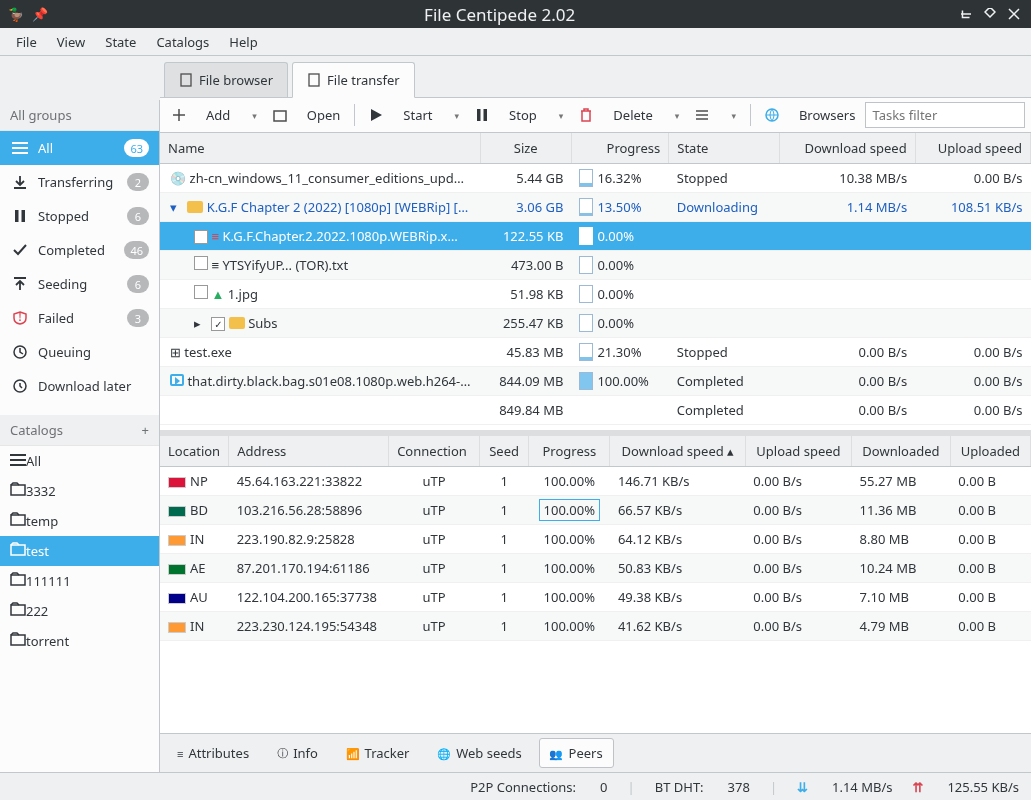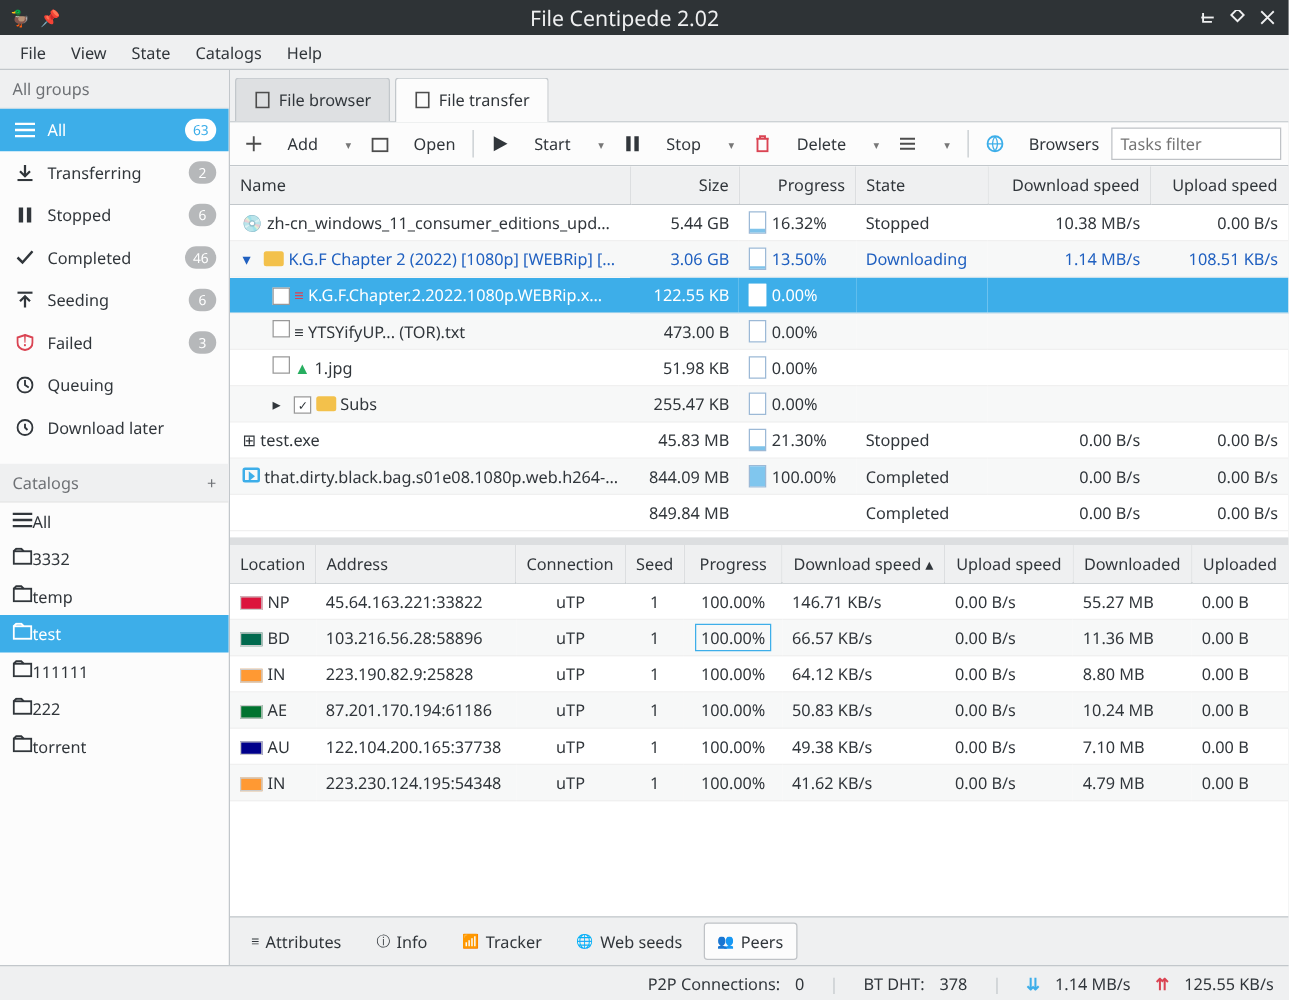--- a/index.html
+++ b/index.html
@@ -4,21 +4,21 @@
 <style>
 * { box-sizing: border-box; margin: 0; padding: 0; font-family: "Segoe UI", "Noto Sans", sans-serif; font-size: 13px; }
 body { width: 1031px; height: 800px; background: #eff0f1; display: flex; flex-direction: column; overflow: hidden; color: #31363b; }
 .titlebar { background: #2e3336; color: #eff0f1; height: 28px; display: flex; align-items: center; padding: 0 8px; }
 .titlebar .title { flex: 1; text-align: center; font-size: 17px; }
 .titlebar .wbtn { width: 18px; height: 18px; margin-left: 6px; display: inline-flex; align-items: center; justify-content: center; cursor: pointer; }
 .titlebar svg { stroke: #eff0f1; }
 .menubar { height: 28px; display: flex; align-items: center; padding: 0 6px; border-bottom: 1px solid #c2c7cb; }
 .menubar span { padding: 4px 10px; cursor: pointer; }
 .main { flex: 1; display: flex; overflow: hidden; }
-.sidebar { width: 184px; border-right: 1px solid #c2c7cb; display: flex; flex-direction: column; overflow-y: auto; background: #fcfcfc; }
+.sidebar { width: 160px; border-right: 1px solid #c2c7cb; display: flex; flex-direction: column; overflow-y: auto; background: #fcfcfc; margin-top: 44px; }
 .section-hdr { padding: 6px 10px; color: #6e7175; font-size: 12px; display: flex; align-items: center; justify-content: space-between; border-bottom: 1px solid #e6e6e6; background: #eff0f1;}
 .nav-item { display: flex; align-items: center; padding: 8px 10px; cursor: pointer; }
 .nav-item.active { background: #3daee9; color: #fff; }
 .nav-item .ic { width: 20px; display: inline-flex; justify-content: center; margin-right: 8px; }
 .nav-item .lbl { flex: 1; }
 .badge { min-width: 22px; height: 18px; border-radius: 9px; background: #b6b8ba; color: #fff; font-size: 11px; display: inline-flex; align-items: center; justify-content: center; padding: 0 6px; }
 .nav-item.active .badge { background: #fff; color: #3daee9; }
 .catalog-item { display: flex; align-items: center; padding: 6px 10px; cursor: pointer; }
 .catalog-item.active { background: #3daee9; color: #fff; }
 .content { flex: 1; display: flex; flex-direction: column; overflow: hidden; }
@@ -48,21 +48,21 @@
 .folder { background: #f3c14b; border-radius: 2px; width:16px; height:12px; display:inline-block; position:relative; top:1px;}
 .vid { border:2px solid #3daee9; width:14px; height:12px; display:inline-block; border-radius:2px; position:relative;}
 .vid::after{content:'';position:absolute;left:3px;top:1px;border-left:5px solid #3daee9;border-top:4px solid transparent;border-bottom:4px solid transparent;}
 .splitter { height: 6px; background: #dcdee0; cursor: row-resize; }
 .peers-grid { height: 230px; overflow: auto; background: #fff; }
 .peers-grid th:nth-child(1){width:60px;margin-left:24px;} .peers-grid th:nth-child(2){width:160px;}
 .bottom-tabs { display: flex; border-top: 1px solid #c2c7cb; background: #eff0f1; padding: 4px 6px; gap: 6px; }
 .btab { padding: 5px 10px; border: 1px solid transparent; border-radius: 3px; cursor: pointer; display: flex; align-items: center; gap: 5px; }
 .btab.active { border-color: #bfc2c6; background: #fcfcfc; }
 .statusbar { height: 28px; display: flex; align-items: center; justify-content: flex-end; padding: 0 12px; border-top: 1px solid #c2c7cb; gap: 20px; font-size: 12px; }
-.statusbar .stat { display: flex; align-items: center; gap: 12px; }
+.statusbar .stat { display: flex; align-items: center; gap: 24px; }
 .flag{width:18px;height:11px;display:inline-block;border:0.1px solid #ccc;vertical-align:middle;margin-right:4px;}
 </style>
 </head>
 <body>
 
 <div class="titlebar">
   <span>🦆</span>
   <span style="margin-left:8px">📌</span>
   <span class="title">File Centipede 2.02</span>
   <span class="wbtn">
@@ -297,21 +297,21 @@
           <span>Browsers</span>
         </span>
       <div class="filter"><input placeholder="Tasks filter" style=""></div>
     </div>
 
     <div class="grid">
       <table>
         <thead>
             <tr id="cols">
               <th style="width: 320px;">Name</th>
-              <th class="num" style="text-align: right;">Size</th>
+              <th class="num" style="text-align: center;">Size</th>
               <th class="num" style="text-align: right;">Progress</th>
               <th class="num" style="text-align: left;">State</th>
               <th class="num" style="text-align: right;">Download speed</th>
               <th class="num" style="text-align: right;">Upload speed</th>
             </tr>
           </thead>
         <tbody id="rows">
             <tr>
               <td style="padding-left:10px;overflow:hidden;text-overflow:ellipsis;max-width:320px"><span>💿</span> <span>zh-cn_windows_11_consumer_editions_upd…</span></td>
   <td class="num">5.44 GB</td>

